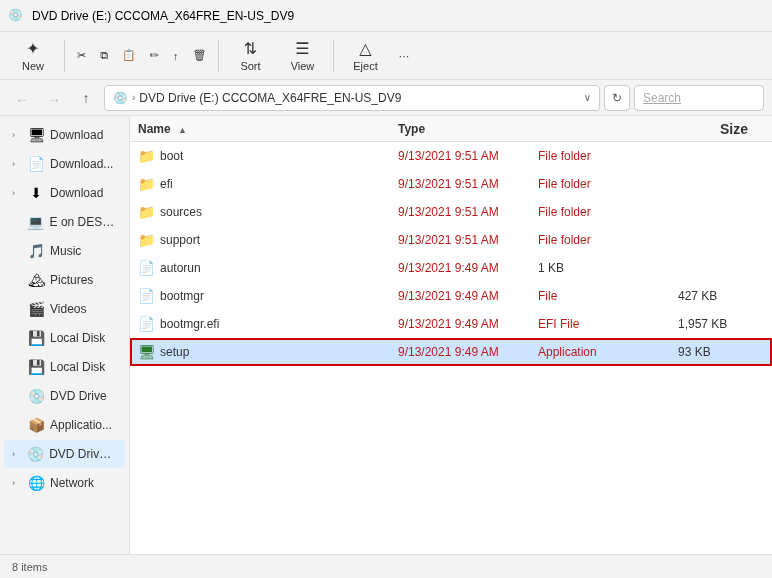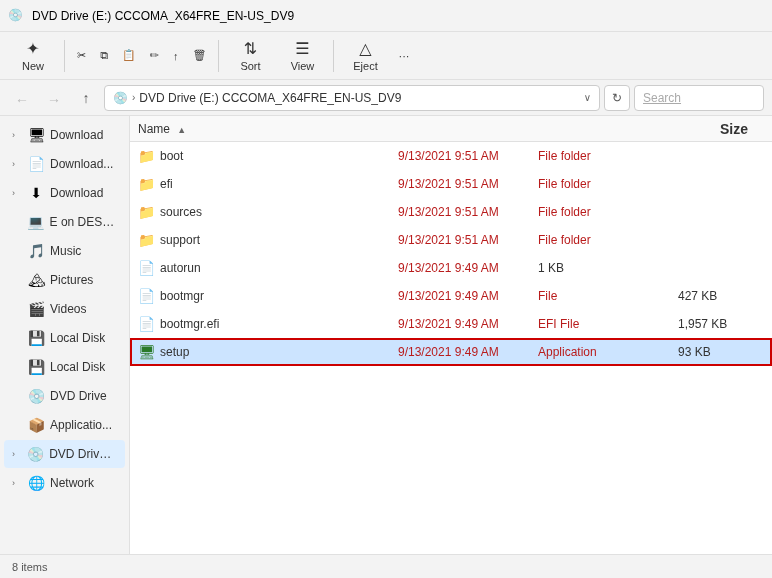--- a/index.html
+++ b/index.html
@@ -168,21 +168,21 @@
     .file-list-header {
       display: flex;
       align-items: center;
       height: 26px;
       border-bottom: 1px solid #e0e0e0;
       background: #f9f9f9;
       padding: 0 8px;
       position: sticky;
       top: 0;
     }
-    .col-name { flex: 0 0 260px; font-size: 12px; color: #333; font-weight: 400; }
+    .col-name { flex: 0 0 260px; font-size: 12px; color: #333; font-weight: 700; }
     .col-date { flex: 0 0 140px; font-size: 12px; color: #333; font-weight: 600; }
     .col-type { flex: 0 0 140px; font-size: 12px; color: #333; font-weight: 600; }
     .col-size { flex: 1; font-size: 14px; color: #333; font-weight: 600; text-align: right; padding-right: 16px; }
     .file-row {
       display: flex;
       align-items: center;
       height: 28px;
       padding: 0 8px;
       cursor: pointer;
       border-radius: 0;
@@ -361,20 +361,23 @@
       <span class="sidebar-label">Network</span>
     </div>
   </div>
 
   <div class="file-list">
     <div class="file-list-header">
       <div class="col-name">
         <span>Name</span>
         <span class="col-sort-arrow">▲</span>
       </div>
+      <div class="col-type">
+        <span>Type</span>
+      </div>
       <div class="col-size">
         <span>Size</span>
       </div>
     </div>
 
     <div class="file-row">
       <div class="file-name-cell">
         <span class="file-icon folder-icon">📁</span>
         <span>boot</span>
       </div>

